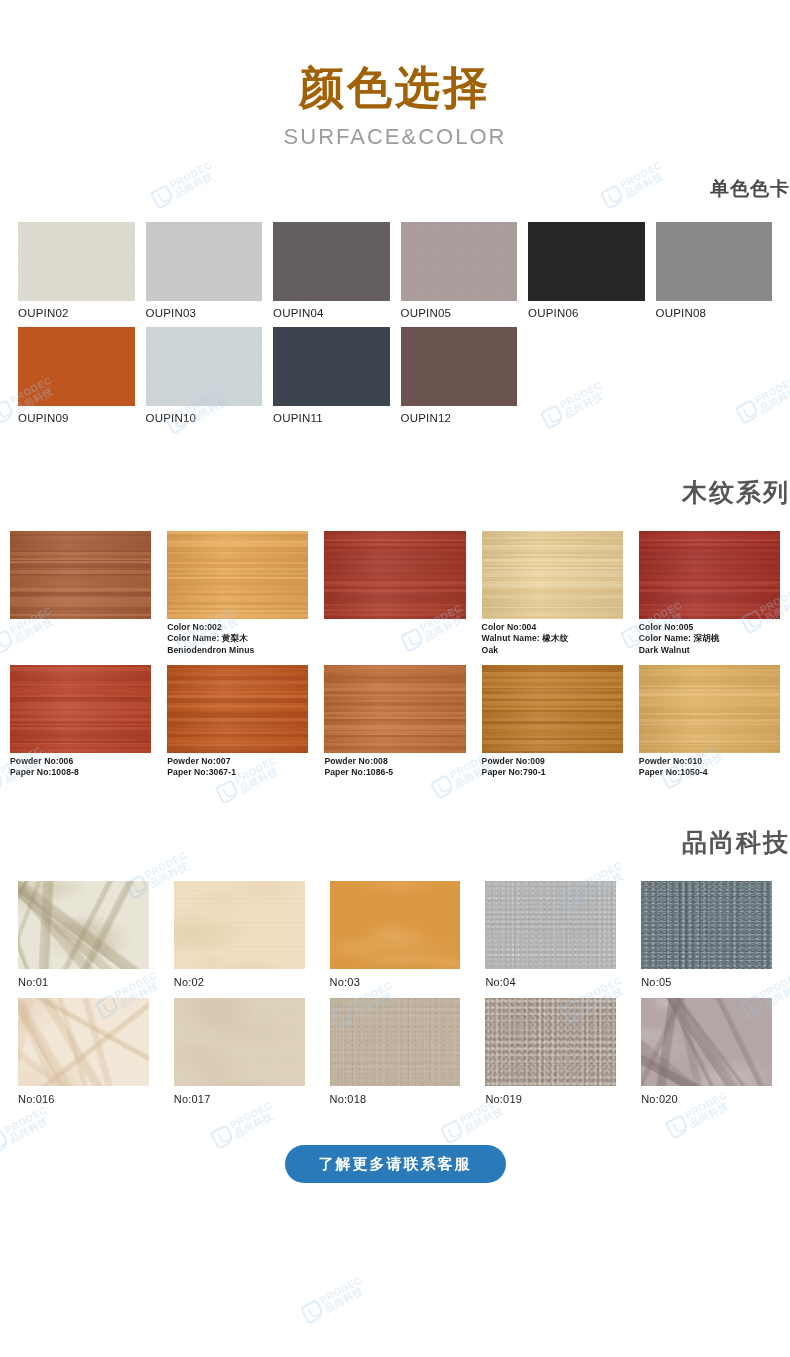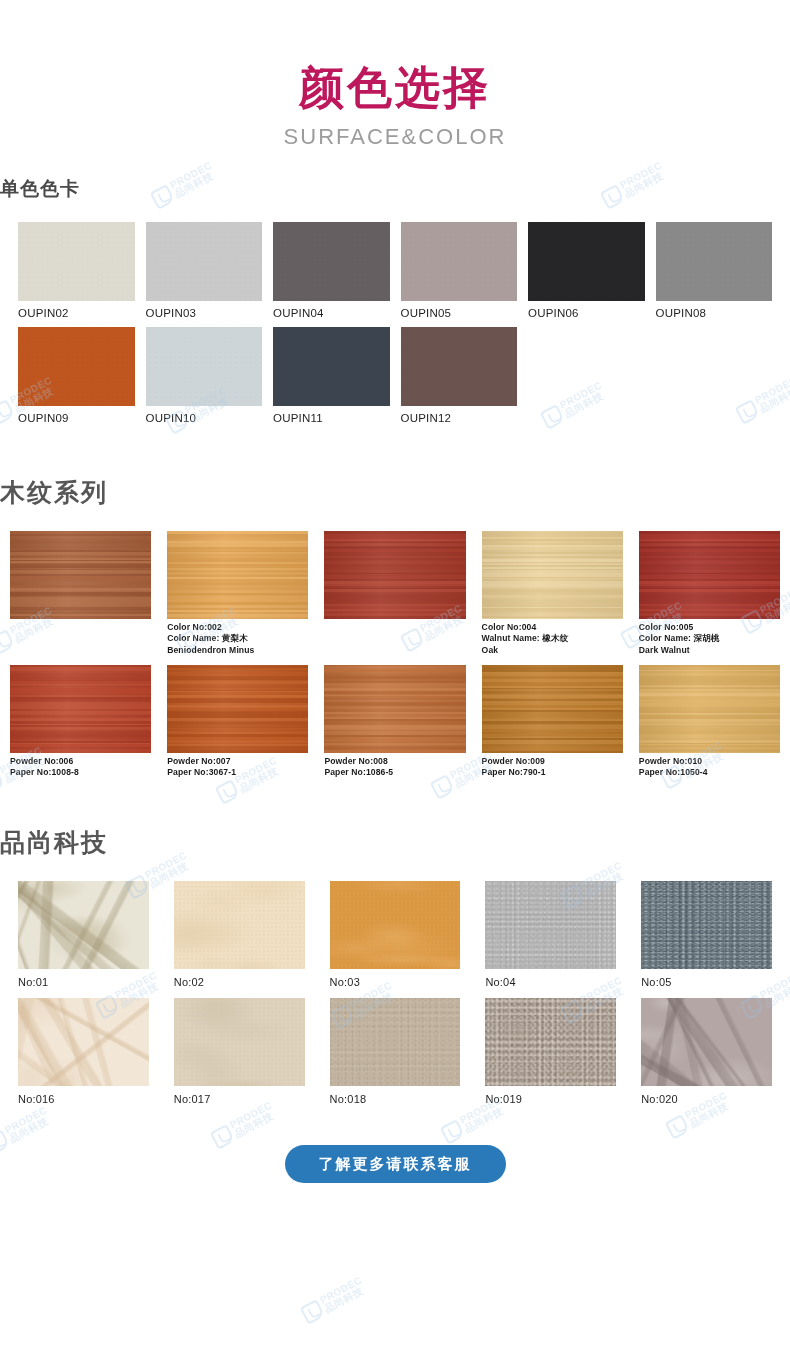--- a/index.html
+++ b/index.html
@@ -54,33 +54,33 @@
   .wm-cn {
     font-size: 10px; letter-spacing: 0.5px;
     color: #a9c9e6; font-weight: 700;
   }
 
   
   #page-header { padding-top: 62px; text-align: center; position: relative; z-index: 2; }
   #main-title {
     font-size: 45px;
     font-weight: 700;
-    color: #be185d;
+    color: #a16207;
     letter-spacing: 3px;
     line-height: 1.15;
   }
   #sub-title {
     margin-top: 10px;
     font-size: 22px;
     color: #9c9c9c;
     letter-spacing: 2px;
     font-weight: 400;
   }
   .section-title {
-    text-align: left;
+    text-align: right;
     font-size: 19px;
     font-weight: 700;
     color: #4a4a4a;
     letter-spacing: 1px;
     position: relative;
     z-index: 2;
   }
   .section-title.big {
     font-size: 25px;
     letter-spacing: 2px;

